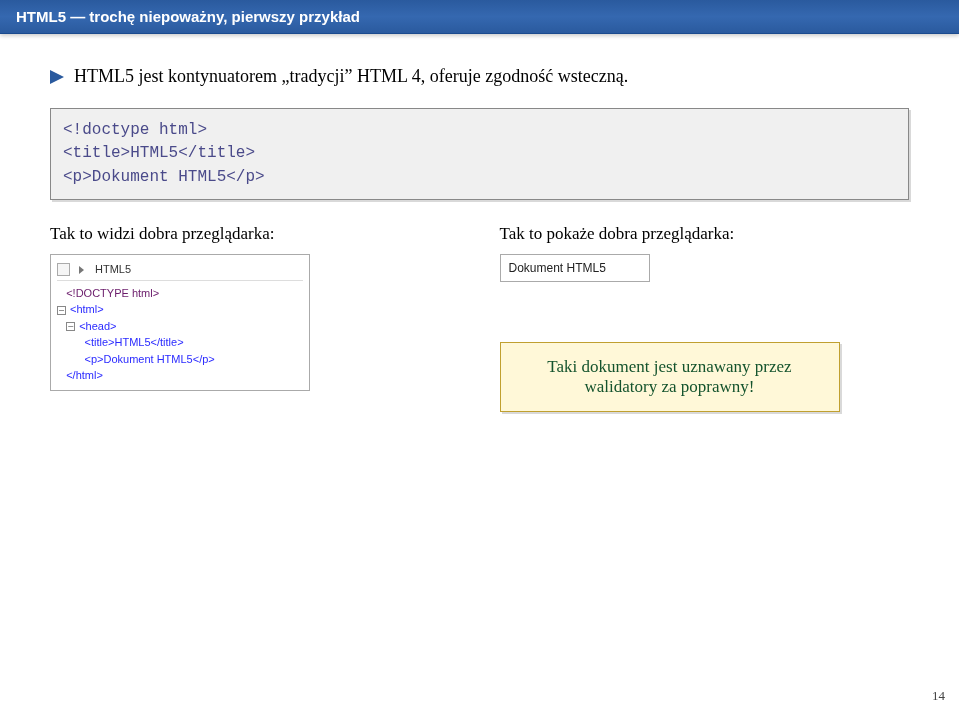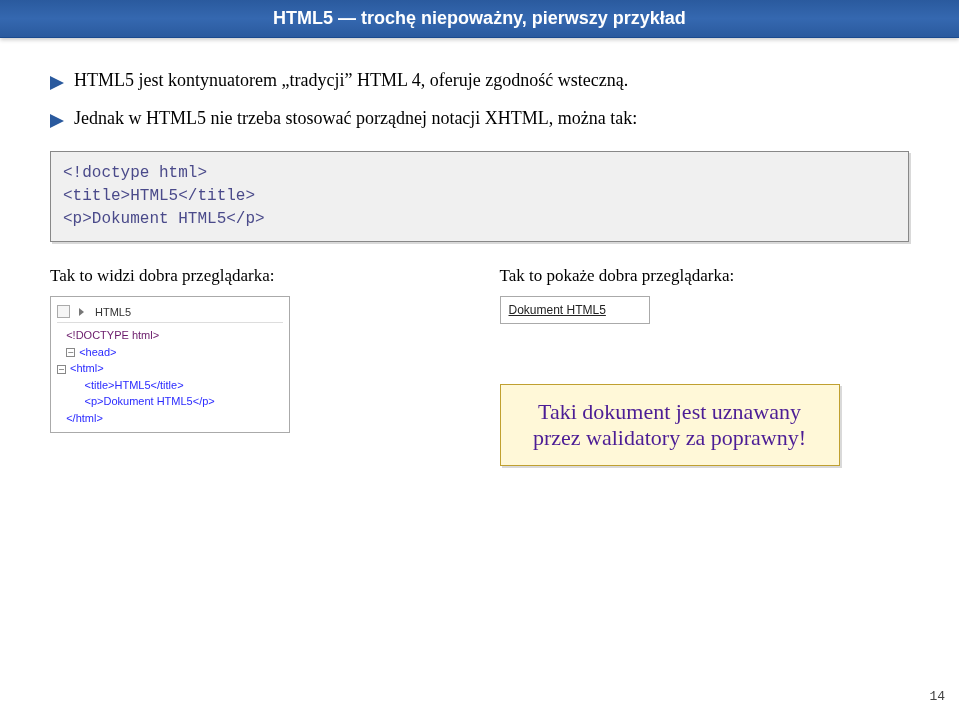--- a/index.html
+++ b/index.html
@@ -9,31 +9,30 @@
     background: #fff;
     font-family: Georgia, 'Times New Roman', serif;
     position: relative;
   }
   .header {
     background: linear-gradient(to bottom, #2a5a9e 0%, #3568b0 50%, #2a5a9e 100%);
     color: #fff;
     padding: 8px 16px;
     font-family: Verdana, Arial, sans-serif;
     font-weight: bold;
-    font-size: 18px;
+    font-size: 15px;
     border-bottom: 1px solid #1a4a8e;
     box-shadow: 0 2px 4px rgba(0,0,0,0.2);
-    text-align: center;
   }
   .content {
     padding: 30px 50px 10px 50px;
   }
   .bullet-item {
     display: flex;
-    align-items: center;
+    align-items: flex-start;
     margin-bottom: 14px;
     font-size: 18px;
     line-height: 1.35;
     color: #000;
   }
   .bullet-icon {
     flex-shrink: 0;
     margin-right: 10px;
     margin-top: 6px;
   }
@@ -61,21 +60,21 @@
     margin-bottom: 10px;
     color: #000;
   }
   .tree-box {
     border: 1px solid #aaa;
     background: #fff;
     padding: 6px 6px;
     font-family: Verdana, Arial, sans-serif;
     font-size: 11px;
     color: #555;
-    width: 240px;
+    width: 260px;
   }
   .tree-top {
     display: flex;
     align-items: center;
     gap: 6px;
     padding: 2px 0 4px 0;
     border-bottom: 1px solid #ddd;
     margin-bottom: 4px;
   }
   .tree-top .icon-sq {
@@ -123,37 +122,36 @@
   .tag-purple { color: #6a1a6a; }
   .render-box {
     border: 1px solid #aaa;
     background: #fff;
     padding: 6px 8px;
     font-family: Arial, sans-serif;
     font-size: 12px;
     color: #222;
     width: 150px;
     margin-bottom: 60px;
-    text-decoration: underline;
   }
   .callout {
     background: #fff8d8;
     border: 1px solid #c0a030;
     padding: 14px 18px;
-    font-size: 22px;
-    color: #4c1d95;
+    font-size: 17px;
+    color: #14532d;
     text-align: center;
     box-shadow: 2px 2px 0 rgba(0,0,0,0.15);
     width: 340px;
   }
   .page-num {
     position: absolute;
     bottom: 6px;
     right: 14px;
-    font-family: Liberation Mono, monospace;
+    font-family: Liberation Serif, serif;
     font-size: 13px;
     color: #444;
   }
 </style>
 </head>
 <body>
 
 <div class="header">
   <span>HTML5 — trochę niepoważny, pierwszy przykład</span>
 </div>
@@ -161,45 +159,39 @@
 <div class="content">
 
   <div class="bullet-item">
     <svg class="bullet-icon" width="14" height="14" viewBox="0 0 14 14">
         <polygon points="0,0 14,7 0,14" fill="#2a5a9e"></polygon>
       </svg>
     <div class="bullet-text">HTML5 jest kontynuatorem „tradycji” HTML 4, oferuje zgodność wsteczną.</div>
   </div>
 
 
-  <div class="bullet-item">
-    <svg class="bullet-icon" width="14" height="14" viewBox="0 0 14 14">
-        <polygon points="0,0 14,7 0,14" fill="#2a5a9e"></polygon>
-      </svg>
-    <div class="bullet-text">Jednak w HTML5 nie trzeba stosować porządnej notacji XHTML, można tak:</div>
-  </div>
 
   <div class="code-box">
     <div>&lt;!doctype html&gt;</div>
     <div>&lt;title&gt;HTML5&lt;/title&gt;</div>
     <div>&lt;p&gt;Dokument HTML5&lt;/p&gt;</div>
   </div>
 
   <div class="two-col">
     <div class="col">
       <div class="col-label">Tak to widzi dobra przeglądarka:</div>
       <div class="tree-box">
         <div class="tree-top">
           <span class="icon-sq"></span>
           <span class="icon-arrow"></span>
           <span class="tree-top-label">HTML5</span>
         </div>
         <div class="tree-line">   <span class="tag-purple">&lt;!DOCTYPE html&gt;</span></div>
+        <div class="tree-line"><span class="minus">–</span><span class="tag-blue">&lt;html&gt;</span></div>
         <div class="tree-line">   <span class="minus">–</span><span class="tag-blue">&lt;head&gt;</span></div>
-        <div class="tree-line"><span class="minus">–</span><span class="tag-blue">&lt;html&gt;</span></div>
         <div class="tree-line">         <span class="tag-blue">&lt;title&gt;HTML5&lt;/title&gt;</span></div>
         <div class="tree-line">         <span class="tag-blue">&lt;p&gt;Dokument HTML5&lt;/p&gt;</span></div>
         <div class="tree-line">   <span class="tag-blue">&lt;/html&gt;</span></div>
       </div>
     </div>
 
     <div class="col">
       <div class="col-label">Tak to pokaże dobra przeglądarka:</div>
       <div class="render-box">
         <span>Dokument HTML5</span>

